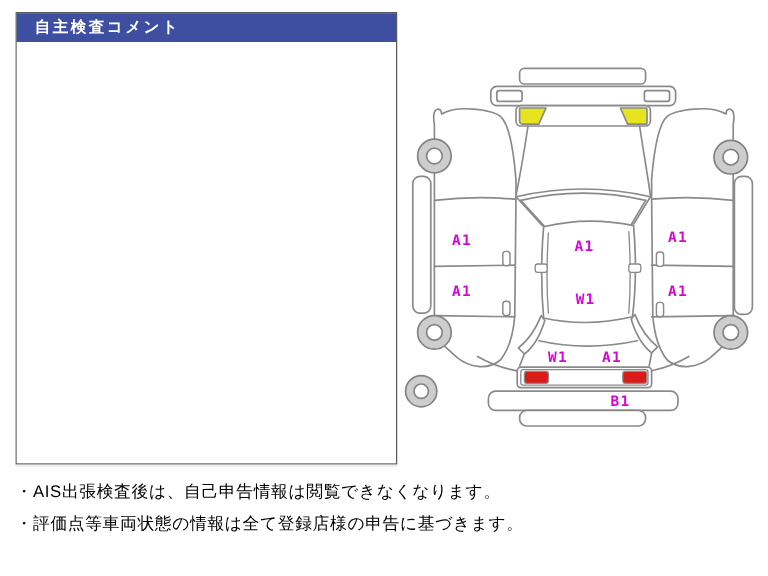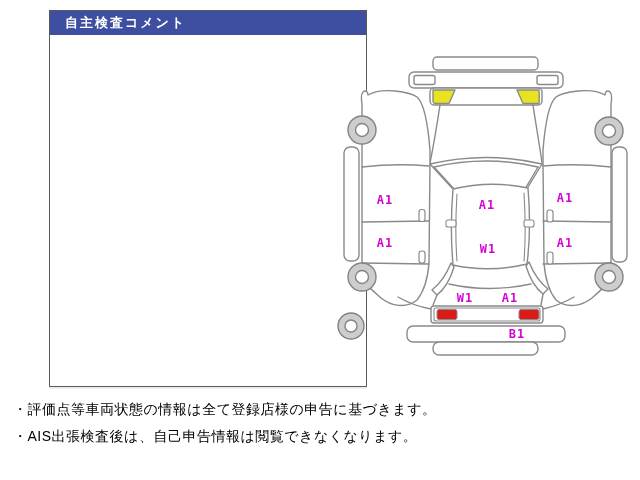--- a/index.html
+++ b/index.html
@@ -5,21 +5,20 @@
   * { margin:0; padding:0; box-sizing:border-box; }
   html,body { background:#ffffff; }
   .stage {
     position:relative; width:640px; height:480px; background:#ffffff;
     font-family:"Liberation Sans","DejaVu Sans",sans-serif; overflow:hidden;
   }
   .panel {
     position:absolute; left:13px; top:10px; width:318px; height:377px;
     background:#ffffff; border:1px solid #555a5e;
     box-shadow:0 2px 0 rgba(0,0,0,0.07);
-    margin-left:36px;
   }
   .panel-header {
     height:24px; background:#3e4fa1; color:#ffffff;
     font-size:13px; font-weight:bold; line-height:24px;
     padding-left:15px; letter-spacing:2px;
   }
   .panel-body {
     position:absolute; top:24px; bottom:0; left:0; right:0;
     background:#ffffff; font-size:12px; color:#333; padding:6px 8px;
     white-space:pre-wrap;
@@ -140,17 +139,17 @@
       <text x="385" y="247" fill="#d505d5">A1</text>
       <text x="488" y="253" fill="#d505d5">W1</text>
       <text x="565" y="247" fill="#d505d5">A1</text>
       <text x="465" y="302" fill="#d505d5">W1</text>
       <text x="510" y="302" fill="#d505d5">A1</text>
       <text x="517" y="338" fill="#d505d5">B1</text>
     </g>
   </svg>
 
   <div class="notice">
+    <div class="line">・AIS出張検査後は、自己申告情報は閲覧できなくなります。</div>
     <div class="line">・評価点等車両状態の情報は全て登録店様の申告に基づきます。</div>
-    <div class="line">・AIS出張検査後は、自己申告情報は閲覧できなくなります。</div>
   </div>
 
 </div>
 
 </body></html>

